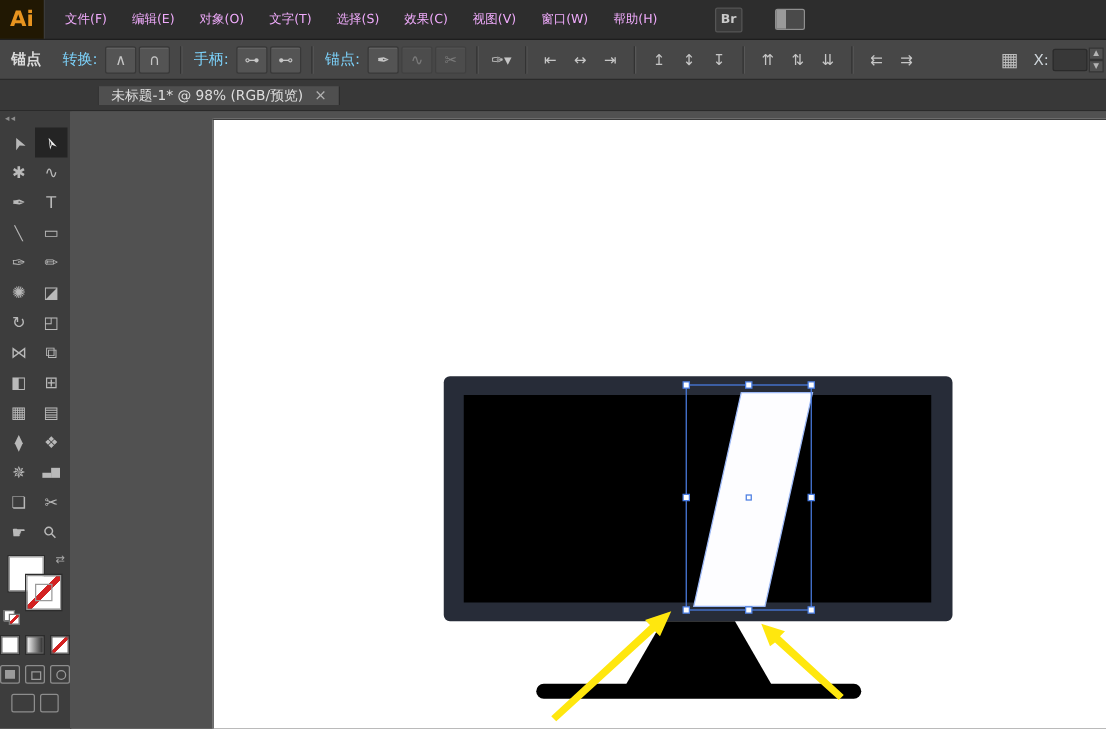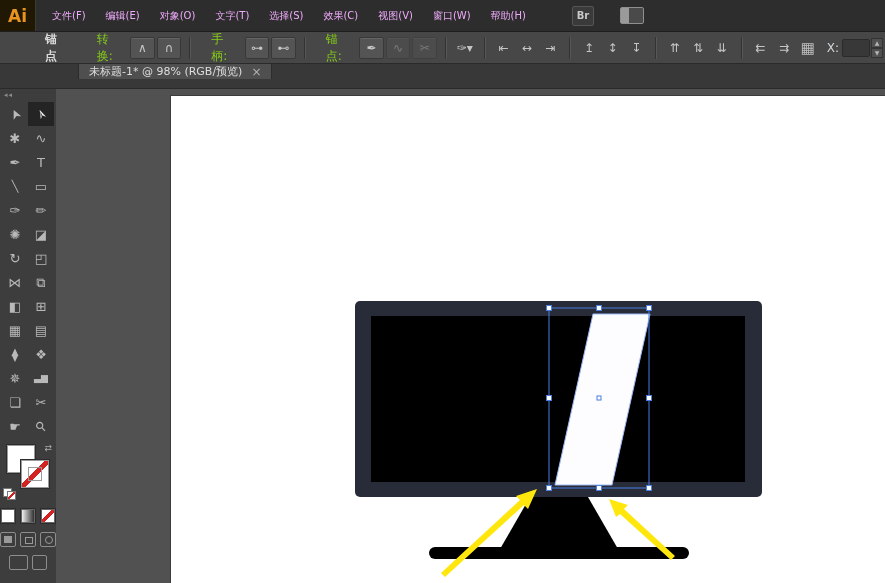--- a/index.html
+++ b/index.html
@@ -19,40 +19,40 @@
   .menu-list{display:flex;align-items:center;height:100%;margin-left:6px;}
   .menu-item{padding:16px 10px;font-size:10px;color:#f0abfc;line-height:31px;cursor:default;}
   .menu-right{margin-left:36px;display:flex;align-items:center;gap:26px;font-weight:bold;}
   .br-btn{width:20px;height:18px;background:#3a3a3a;border:1px solid #555;border-radius:2px;
     color:#c9c9c9;font-size:10px;display:flex;align-items:center;justify-content:center;}
   .ws-btn{width:22px;height:15px;border:1px solid #8f8f8f;border-radius:2px;
     background:linear-gradient(90deg,#9a9a9a 0 36%,#4a4a4a 36%);}
 
   
   .control-bar{position:absolute;top:32px;left:0;right:0;height:31px;background:#474747;
-    border-bottom:1px solid #2a2a2a;display:flex;align-items:center;font-size:12px;color:#c9c9c9;padding-left:36px;}
+    border-bottom:1px solid #2a2a2a;display:flex;align-items:center;font-size:12px;color:#c9c9c9;}
   .cb-title{font-weight:bold;color:#dadada;margin:0 14px 0 9px;}
   .cb-groups{display:flex;align-items:center;}
-  .cb-label{margin:0 5px 0 14px;color:#84cc16;}
+  .cb-label{margin:0 5px 0 3px;color:#7dd3fc;}
   .cb-sep{width:1px;height:22px;background:#333;margin:0 7px;box-shadow:1px 0 0 #575757;}
   .cb-icon{width:22px;height:20px;display:flex;align-items:center;justify-content:center;
     font-size:12px;color:#c6c6c6;margin:0 1px;border-radius:2px;}
   .cb-icon.btn{background:#545454;border:1px solid #383838;box-shadow:inset 0 1px 0 #656565;width:23px;}
   .cb-icon.dis{opacity:.4;}
   .cb-right{margin-left:auto;display:flex;align-items:center;padding-right:2px;}
   .cb-right .grid{font-size:15px;color:#bdbdbd;margin-right:8px;}
   .x-label{margin-right:3px;color:#cfd6db;}
   .x-input{width:26px;height:16px;background:#383838;border:1px solid #2a2a2a;border-radius:2px;}
   .stepper{display:flex;flex-direction:column;margin-left:1px;}
   .st{width:10px;height:8px;font-size:6px;color:#b5b5b5;display:flex;align-items:center;justify-content:center;
     background:#505050;border:1px solid #333;}
 
   
   .tab-bar{position:absolute;top:64px;left:0;right:0;height:24px;background:#383838;
-    border-bottom:1px solid #2a2a2a;display:flex;align-items:flex-start;}
+    border-bottom:1px solid #2a2a2a;display:flex;align-items:center;}
   .doc-tab{margin-left:78px;background:#4f4f4f;color:#dedede;font-size:11px;
     display:flex;align-items:center;gap:9px;padding:0 10px;
     border-left:1px solid #2c2c2c;border-right:1px solid #2c2c2c;}
   .tab-close{color:#b2b2b2;font-size:12px;line-height:1;}
 
   
   .toolbar{position:absolute;top:89px;left:0;width:56px;bottom:0;background:#3d3d3d;
     border-right:1px solid #2d2d2d;}
   .tb-collapse{height:11px;color:#8d8d8d;font-size:7px;letter-spacing:1px;padding:2px 0 0 4px;}
   .tools-grid{display:grid;grid-template-columns:26px 26px;grid-auto-rows:24px;justify-content:center;}

